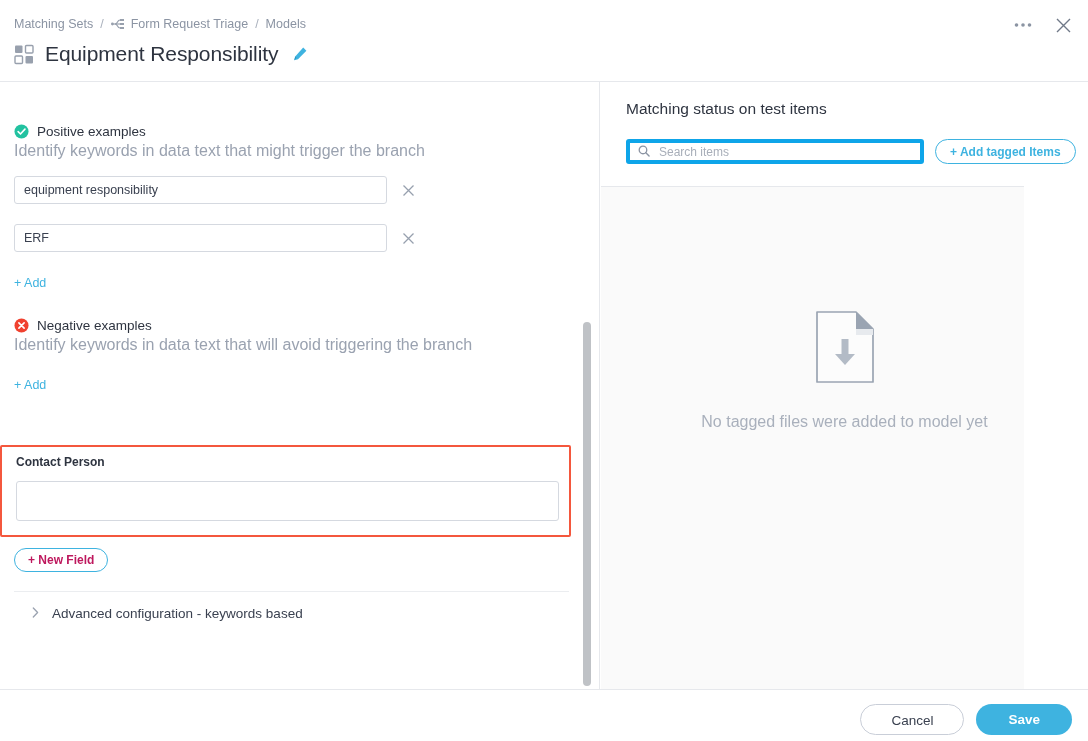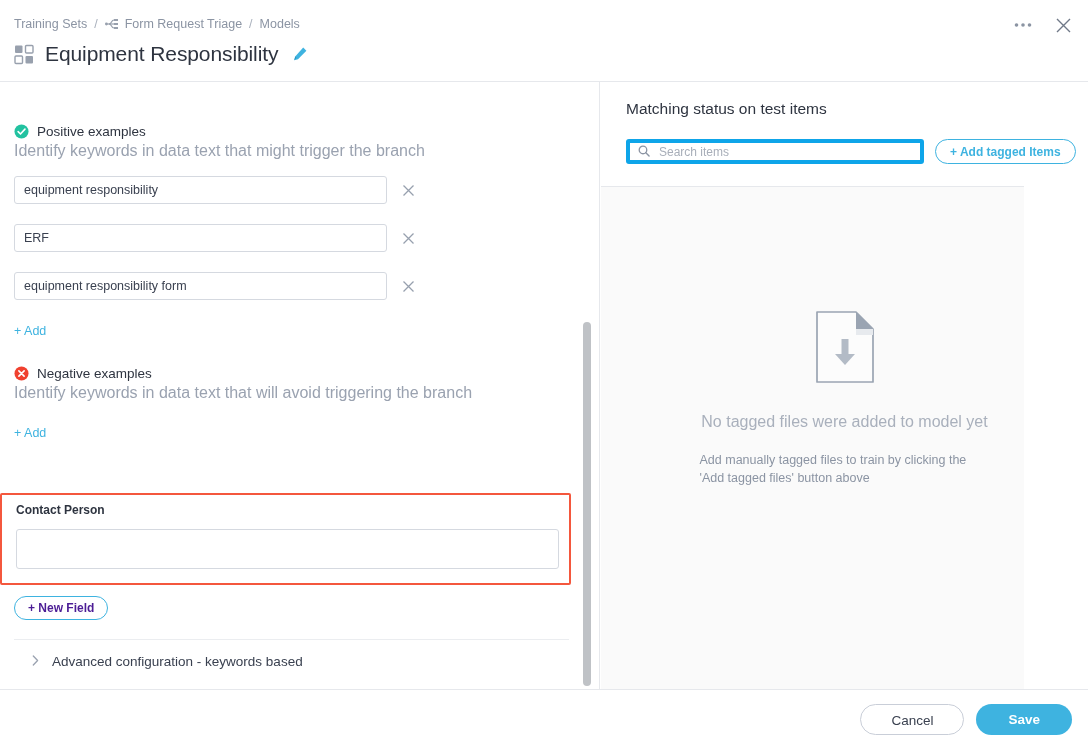--- a/index.html
+++ b/index.html
@@ -114,21 +114,21 @@
     border: 1px solid #d5d9e0; border-radius: 3px;
     background: #fff; outline: none; padding: 0 9px;
     font-size: 12.5px; color:#3a4150;
     font-family: "Liberation Sans", sans-serif;
   }
   .new-field-btn {
     margin-top: 11px;
     display: inline-flex; align-items: center; justify-content: center;
     height: 24px; padding: 0 13px;
     border: 1px solid #3eb3e0; border-radius: 13px;
-    background: #fff; color: #4c1d95; font-size: 12px; font-weight: bold;
+    background: #fff; color: #be185d; font-size: 12px; font-weight: bold;
     cursor: pointer; font-family: "Liberation Sans", sans-serif;
   }
 
   .hr { height: 1px; background: #ebedf0; width: 555px; }
   .adv-row {
     display: flex; align-items: center; gap: 13px;
     height: 42px; padding-left: 18px; cursor: pointer;
   }
   .chev { color: #9aa2b0; font-size: 13px; line-height: 1; }
   .adv-label { font-size: 13.5px; color: #3a4150; }
@@ -216,21 +216,21 @@
   }
 </style>
 </head>
 <body>
 
 <div id="app">
 
   <div class="header">
 
     <div class="breadcrumb">
-      <span class="crumb link">Training Sets</span>
+      <span class="crumb link">Matching Sets</span>
       <span class="crumb-sep">/</span>
       <span class="flow-icon">
         <svg width="14" height="12" viewBox="0 0 14 12">
           <path d="M1 6 L4 6" stroke="#98a0ad" stroke-width="1.2" fill="none"></path>
           <path d="M4 6 C7 6 6 2 9 2" stroke="#98a0ad" stroke-width="1.2" fill="none"></path>
           <path d="M4 6 C7 6 6 6 9 6" stroke="#98a0ad" stroke-width="1.2" fill="none"></path>
           <path d="M4 6 C7 6 6 10 9 10" stroke="#98a0ad" stroke-width="1.2" fill="none"></path>
           <circle cx="1.4" cy="6" r="1.4" fill="#98a0ad"></circle>
           <rect x="9" y="1" width="4" height="2" fill="#98a0ad"></rect>
           <rect x="9" y="5" width="4" height="2" fill="#98a0ad"></rect>
@@ -304,28 +304,20 @@
 
           <div style="margin-top:20px;" class="kw-row">
             <input class="kw-input" value="ERF" style="">
             <span class="kw-remove">
               <svg width="13" height="13" viewBox="0 0 13 13">
                   <path d="M1.5 1.5 L11.5 11.5 M11.5 1.5 L1.5 11.5" stroke="#97a0ae" stroke-width="1.3" fill="none"></path>
                 </svg>
             </span>
           </div>
 
-          <div style="margin-top:20px;" class="kw-row">
-            <input class="kw-input" value="equipment responsibility form" style="">
-            <span class="kw-remove">
-              <svg width="13" height="13" viewBox="0 0 13 13">
-                  <path d="M1.5 1.5 L11.5 11.5 M11.5 1.5 L1.5 11.5" stroke="#97a0ae" stroke-width="1.3" fill="none"></path>
-                </svg>
-            </span>
-          </div>
 
           <div style="margin-top:21px;">
             <span class="add-link">+ Add</span>
           </div>
         </div>
 
         <div style="padding: 27px 0 0 14px;">
           <div class="section-head">
             <span>
               <svg class="badge-icon" viewBox="0 0 16 16">
@@ -395,21 +387,20 @@
           <span>
             <svg class="file-icon" viewBox="0 0 58 72">
               <path d="M1 1 H40 L57 18 V71 H1 Z" fill="#fcfcfc" stroke="#9aa4b2" stroke-width="1.7" stroke-linejoin="round"></path>
               <path d="M40 1 L57 18 H40 Z" fill="#9aa4b2"></path>
               <path d="M40 18 H57 V24 H40 Z" fill="#e7eaee"></path>
               <rect x="25.5" y="28" width="7" height="17" fill="#b3bbc6"></rect>
               <path d="M19 43 L29 54 L39 43 Z" fill="#b3bbc6"></path>
             </svg>
           </span>
           <div class="empty-title">No tagged files were added to model yet</div>
-          <div class="empty-sub">Add manually tagged files to train by clicking the 'Add tagged files' button above</div>
         </div>
       </div>
     </div>
   </div>
 
   <div class="footer">
     <div class="footer-actions">
       <button class="btn-cancel">Cancel</button>
       <button class="btn-save">Save</button>
     </div>

